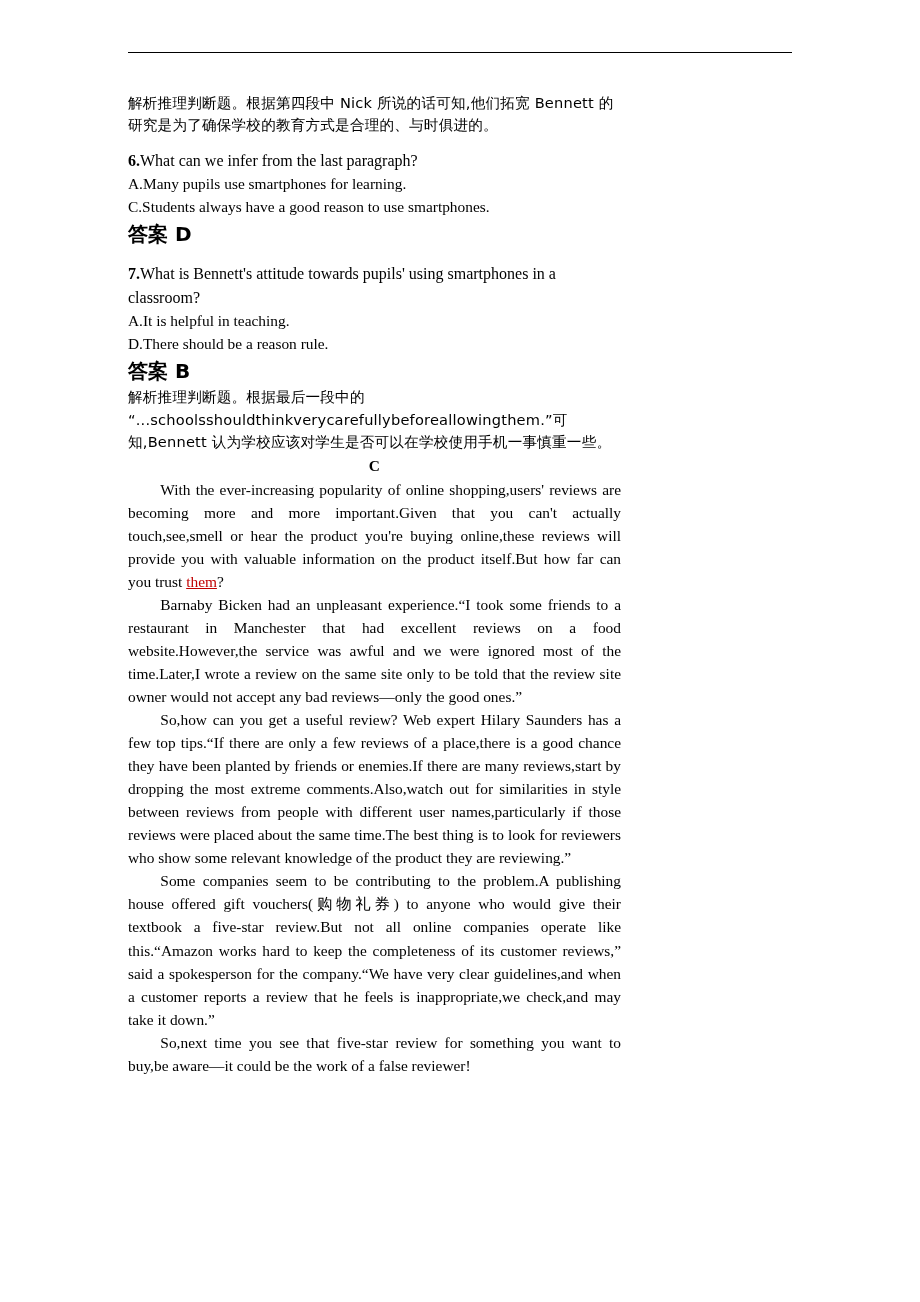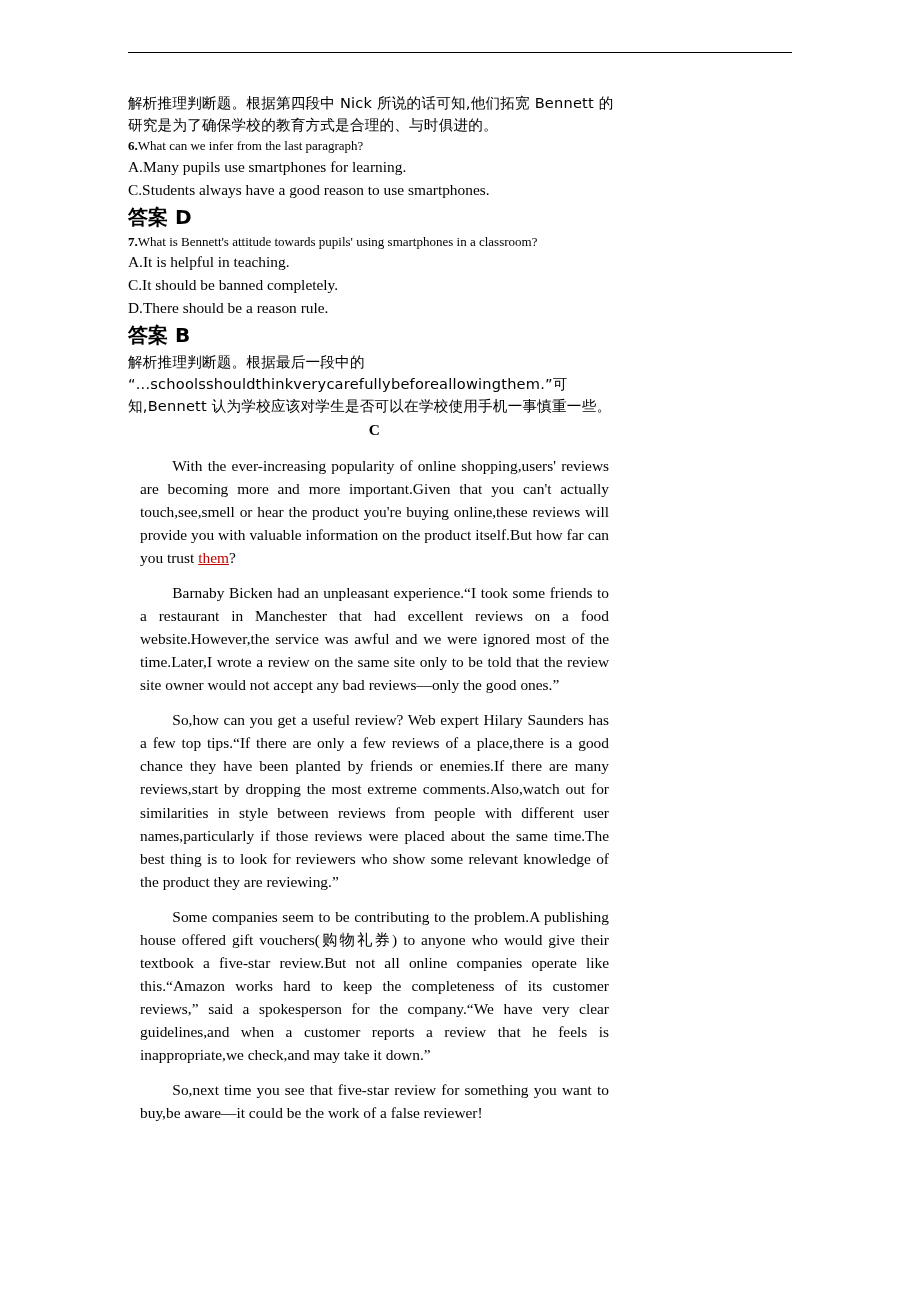--- a/index.html
+++ b/index.html
@@ -38,22 +38,23 @@
     line-height: 1.52;
     letter-spacing: 0.2px;
   }
   .ans {
     font-family: "DejaVu Sans", "Liberation Sans", sans-serif;
     font-size: 20px;
     font-weight: bold;
     line-height: 1.52;
   }
   .q {
-    font-size: 13px;
+    font-size: 16px;
     line-height: 1.49;
+    margin-top: 13px;
   }
   .q-num {
     font-weight: bold;
   }
   .opt {
     font-size: 15.4px;
     line-height: 1.49;
   }
   .section-letter {
     text-align: center;
@@ -61,21 +62,21 @@
     font-weight: bold;
     margin: 2px 0 0 0;
     letter-spacing: 0.5px;
   }
   .para {
     font-size: 15.4px;
     line-height: 1.495;
     text-align: justify;
     text-justify: inter-word;
     text-indent: 2.1em;
-    margin: 12px;
+    margin: 0;
   }
   .underline-link {
     color: #c00000;
     text-decoration: underline;
   }
 </style>
 </head>
 <body>
 
 <div class="page">
@@ -92,21 +93,20 @@
     <div class="opt">C.Students always have a good reason to use smartphones.</div>
     <div class="ans">
       <span>答案</span>
       <span>D</span>
     </div>
 
     <div class="q">
       <span class="q-num">7.</span><span>What is Bennett's attitude towards pupils' using smartphones in a classroom?</span>
     </div>
     <div class="opt">A.It is helpful in teaching.</div>
-    <div class="opt">C.It should be banned completely.</div>
     <div class="opt">D.There should be a reason rule.</div>
     <div class="ans">
       <span>答案</span>
       <span>B</span>
     </div>
     <div class="cn">解析推理判断题。根据最后一段中的</div>
     <div class="cn">“...schoolsshouldthinkverycarefullybeforeallowingthem.”可知,Bennett 认为学校应该对学生是否可以在学校使用手机一事慎重一些。</div>
 
     <div class="section-letter">C</div>
 

